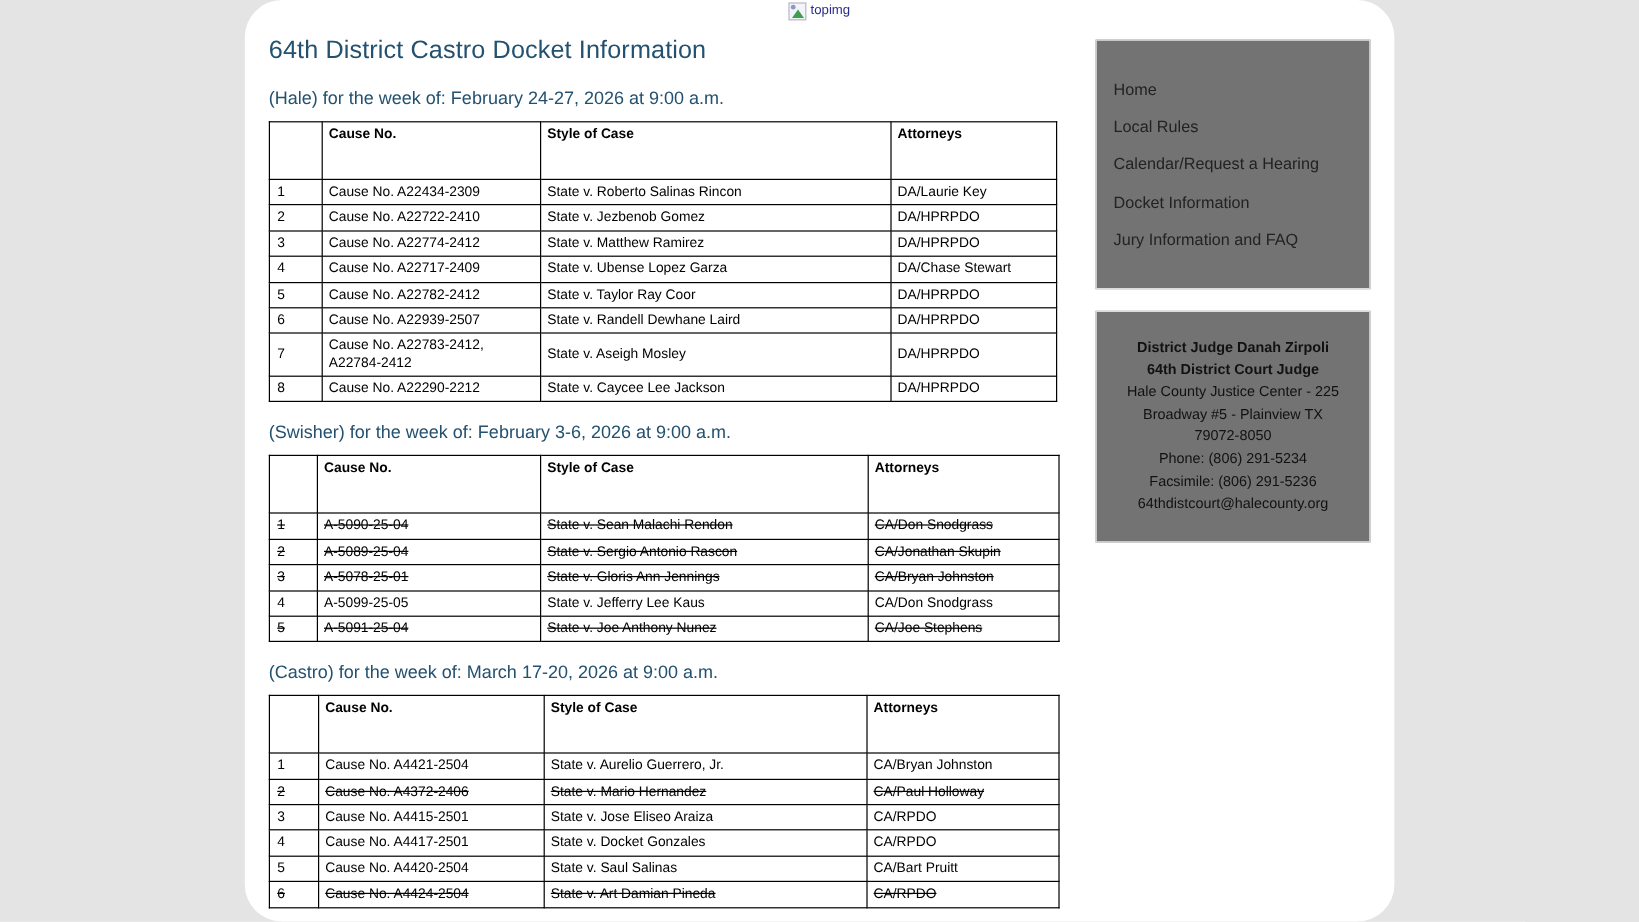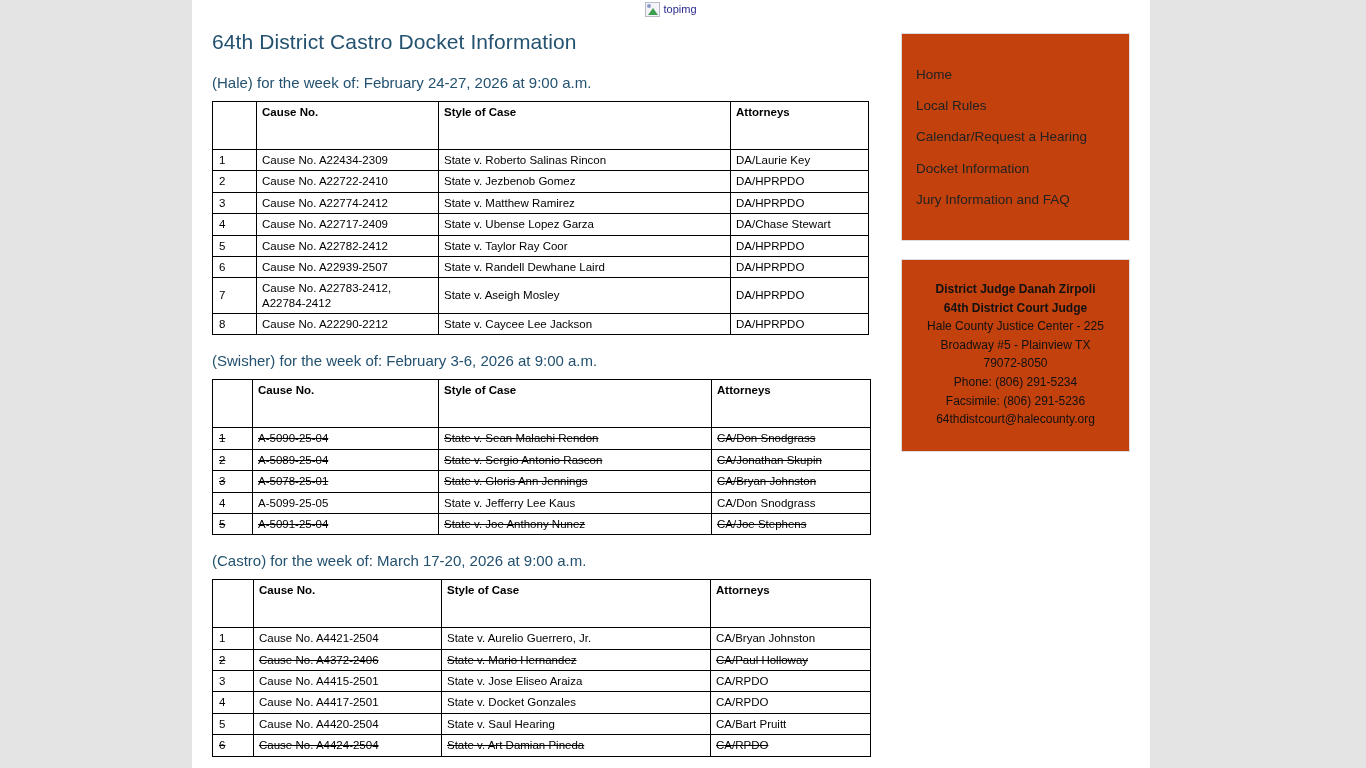--- a/index.html
+++ b/index.html
@@ -9,25 +9,26 @@
     background: #e4e4e4;
     font-family: "Liberation Sans", sans-serif;
   }
   body {
     width: 1366px;
     height: 768px;
     overflow: hidden;
   }
   .page-container {
     position: absolute;
-    left: 192px;
+    left: 204px;
     top: 0;
     width: 958px;
     min-height: 768px;
     background: #ffffff;
+    border-radius: 31px;
   }
   .topimg-wrap {
     height: 18px;
     text-align: center;
     padding-top: 2px;
   }
   .broken-img {
     display: inline-block;
     position: relative;
     height: 16px;
@@ -140,21 +141,21 @@
   tr.struck td { text-decoration: line-through; }
 
   
   .rail {
     position: absolute;
     left: 709px;
     top: 33px;
     width: 229px;
   }
   .panel {
-    background: #c2410c;
+    background: #737373;
     border: 1px solid #dcdcdc;
     box-sizing: border-box;
   }
   .nav-panel {
     padding: 26px 0 24px 0;
     margin-bottom: 18px;
   }
   .nav-item {
     display: block;
     padding: 7px 0 8px 14px;
@@ -343,21 +344,21 @@
         </tr>
         <tr>
           <td class="num">4</td>
           <td>Cause No. A4417-2501</td>
           <td>State v. Docket Gonzales</td>
           <td>CA/RPDO</td>
         </tr>
         <tr>
           <td class="num">5</td>
           <td>Cause No. A4420-2504</td>
-          <td>State v. Saul Hearing</td>
+          <td>State v. Saul Salinas</td>
           <td>CA/Bart Pruitt</td>
         </tr>
         <tr class="struck">
           <td class="num">6</td>
           <td>Cause No. A4424-2504</td>
           <td>State v. Art Damian Pineda</td>
           <td>CA/RPDO</td>
         </tr>
       </tbody>
     </table>

